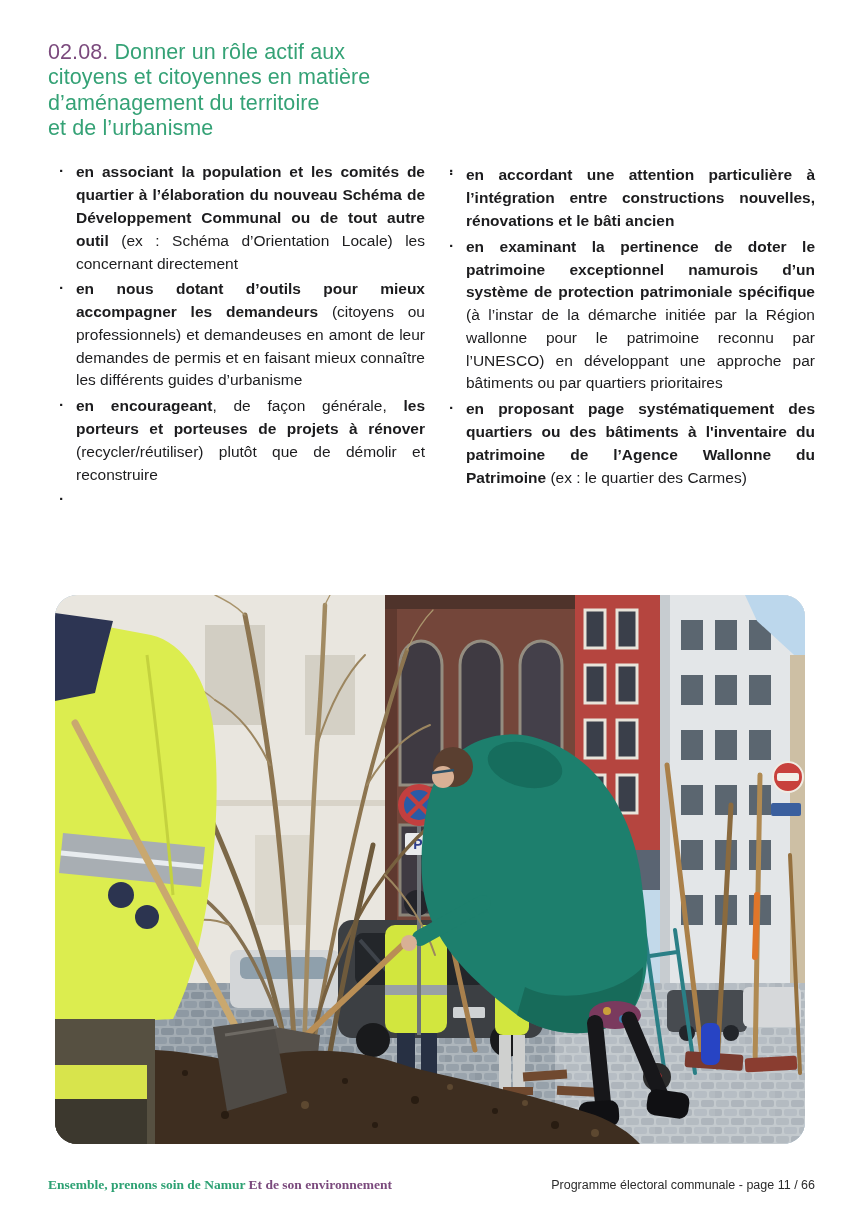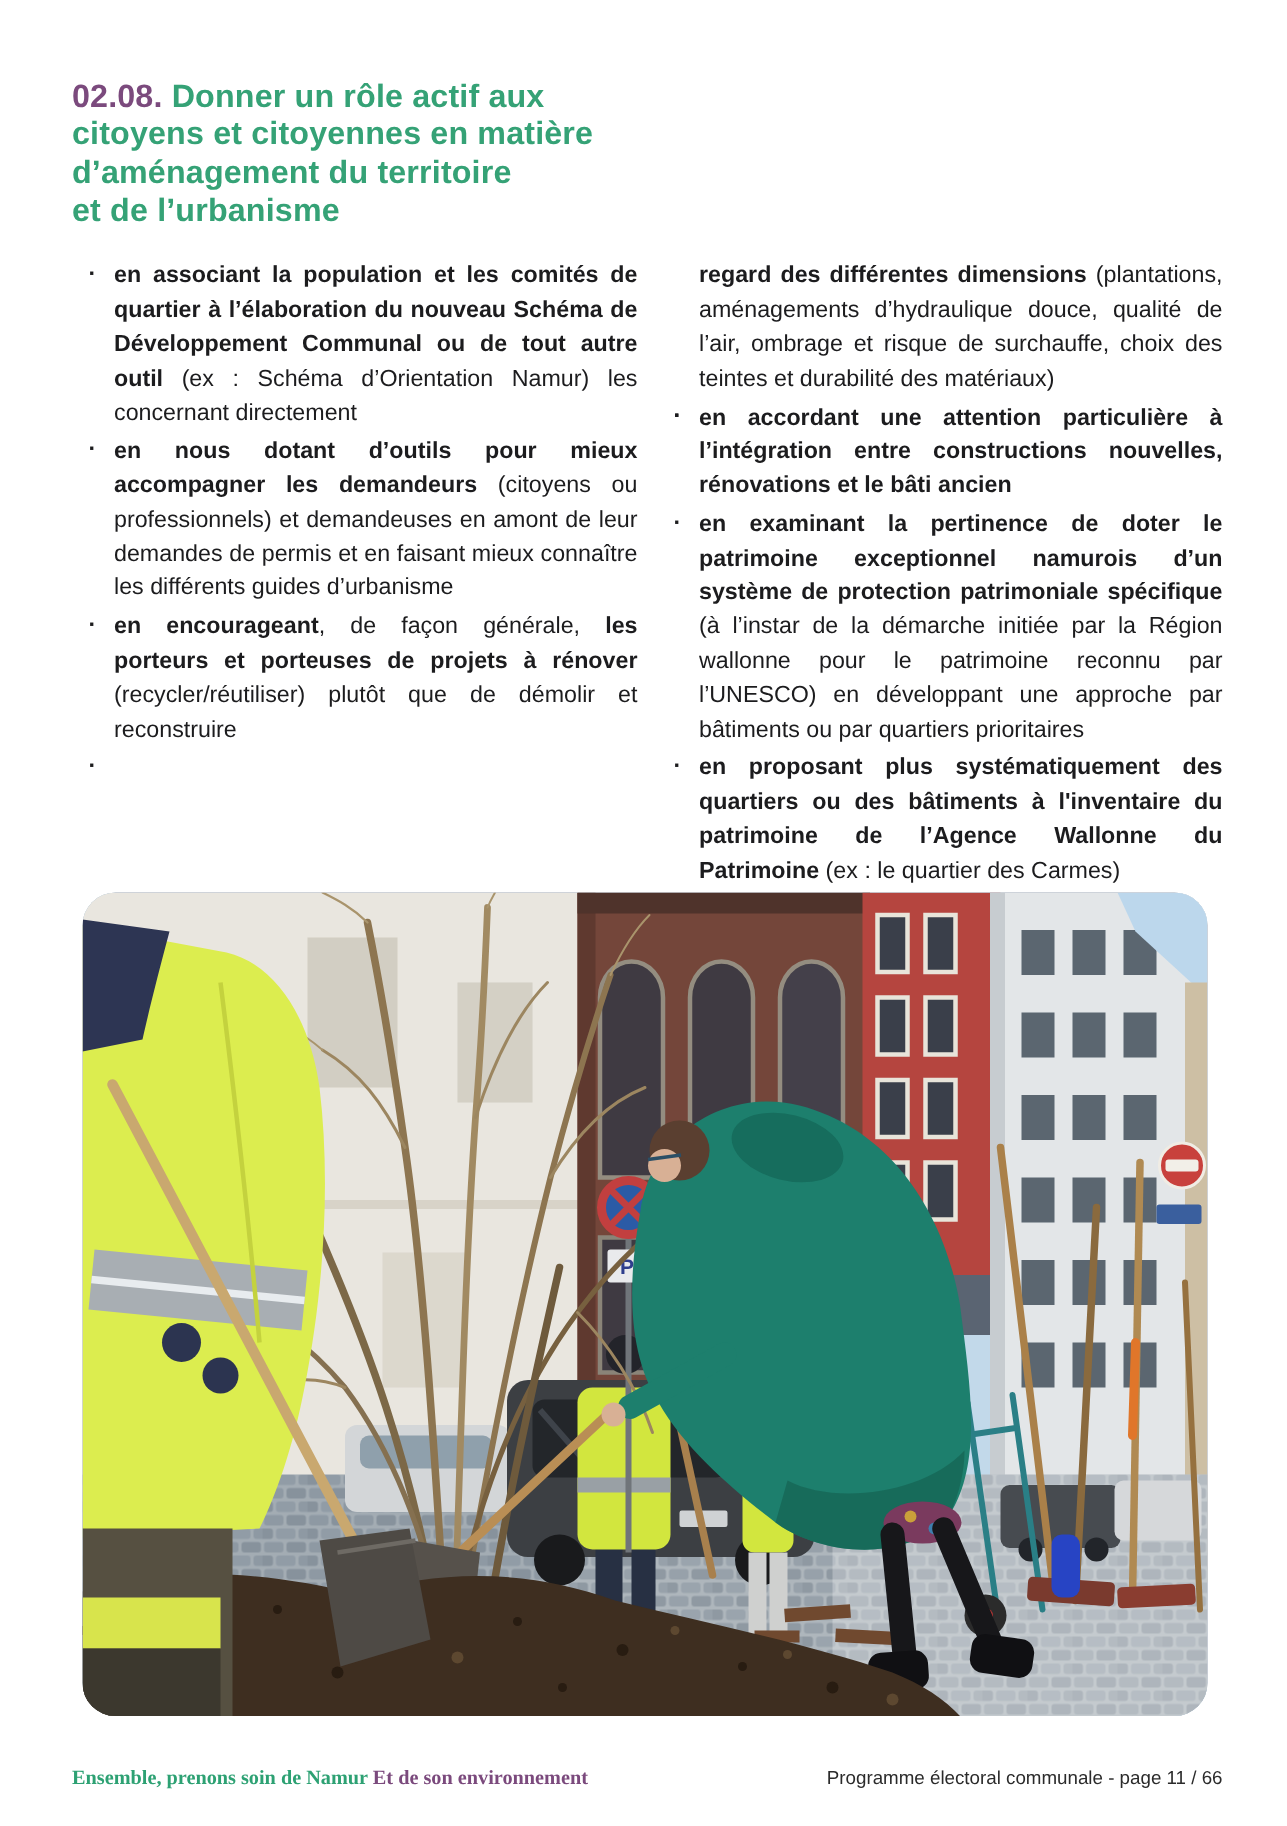--- a/index.html
+++ b/index.html
@@ -2,21 +2,21 @@
 <html lang="fr"><head>
 <meta charset="utf-8">
 <style>
   html,body { margin:0; padding:0; background:#ffffff; }
   .page {
     position:relative; width:858px; height:1217px; background:#ffffff;
     overflow:hidden; font-family:"Liberation Sans", sans-serif;
   }
   .content { padding:40px 43px 0 48px; }
   .heading {
-    margin:12px 0 20px 0; font-size:21.5px; line-height:1.18; font-weight:700;
+    margin:0 0 20px 0; font-size:21.5px; line-height:1.18; font-weight:400;
     color:#35a276; letter-spacing:.1px; max-width:420px;
   }
   .heading .num { color:#7b4a7d; }
   .cols { display:flex; gap:20px; margin-left:7px; }
   .col { flex:1; min-width:0; }
   .item {
     position:relative; padding-left:21px; text-align:justify;
     font-size:15.5px; line-height:1.47; color:#1c1c1e; margin-bottom:3px;
   }
   .item .dot { position:absolute; left:4px; top:-1px; font-weight:700; color:#1c1c1e; }
@@ -36,31 +36,30 @@
   .footer-right { font-size:12.5px; color:#2b2b2b; }
 </style>
 </head>
 <body>
 
 <div class="page">
   <div class="content">
     <h1 class="heading"><span class="num">02.08. </span>Donner un rôle actif aux<br>citoyens et citoyennes en matière<br>d’aménagement du territoire<br>et de l’urbanisme</h1>
     <div class="cols">
       <div class="col">
-          <div class="item"><span class="dot">·</span><b>en associant la population et les comités de quartier à l’élaboration du nouveau Schéma de Développement Communal ou de tout autre outil</b><span> (ex : Schéma d’Orientation Namur) les concernant directement</span></div>
+          <div class="item"><span class="dot">·</span><b>en associant la population et les comités de quartier à l’élaboration du nouveau Schéma de Développement Communal ou de tout autre outil</b><span> (ex : Schéma d’Orientation Locale) les concernant directement</span></div>
           <div class="item"><span class="dot">·</span><b>en nous dotant d’outils pour mieux accompagner les demandeurs</b><span> (citoyens ou professionnels) et demandeuses en amont de leur demandes de permis et en faisant mieux connaître les différents guides d’urbanisme</span></div>
           <div class="item"><span class="dot">·</span><b>en encourageant</b><span>, de façon générale, </span><b>les porteurs et porteuses de projets à rénover</b><span> (recycler/réutiliser) plutôt que de démolir et reconstruire</span></div>
           <div class="item"><span class="dot">·</span></div>
         </div>
       <div class="col">
-          <div class="item"><b>regard des différentes dimensions</b><span> (plantations, aménagements d’hydraulique douce, qualité de l’air, ombrage et risque de surchauffe, choix des teintes et durabilité des matériaux)</span></div>
           <div class="item"><span class="dot">·</span></div>
           <div class="item"><span class="dot">·</span><b>en accordant une attention particulière à l’intégration entre constructions nouvelles, rénovations et le bâti ancien</b></div>
           <div class="item"><span class="dot">·</span><b>en examinant la pertinence de doter le patrimoine exceptionnel namurois d’un système de protection patrimoniale spécifique</b><span> (à l’instar de la démarche initiée par la Région wallonne pour le patrimoine reconnu par l’UNESCO) en développant une approche par bâtiments ou par quartiers prioritaires</span></div>
-          <div class="item"><span class="dot">·</span><b>en proposant plus systématiquement des quartiers ou des bâtiments à l'inventaire du patrimoine de l’Agence Wallonne du Patrimoine</b><span> (ex : le quartier des Carmes)</span></div>
+          <div class="item"><span class="dot">·</span><b>en proposant page systématiquement des quartiers ou des bâtiments à l'inventaire du patrimoine de l’Agence Wallonne du Patrimoine</b><span> (ex : le quartier des Carmes)</span></div>
         </div>
     </div>
   </div>
 
   <div class="photo-frame">
     <svg width="750" height="549" viewBox="0 0 750 549" xmlns="http://www.w3.org/2000/svg">
       <defs>
         <pattern id="cobble" width="30" height="18" patternUnits="userSpaceOnUse">
           <rect width="30" height="18" fill="#aeb6bc"></rect>
           <rect x="1" y="1" width="13" height="7" rx="2" fill="#97a1aa"></rect>

